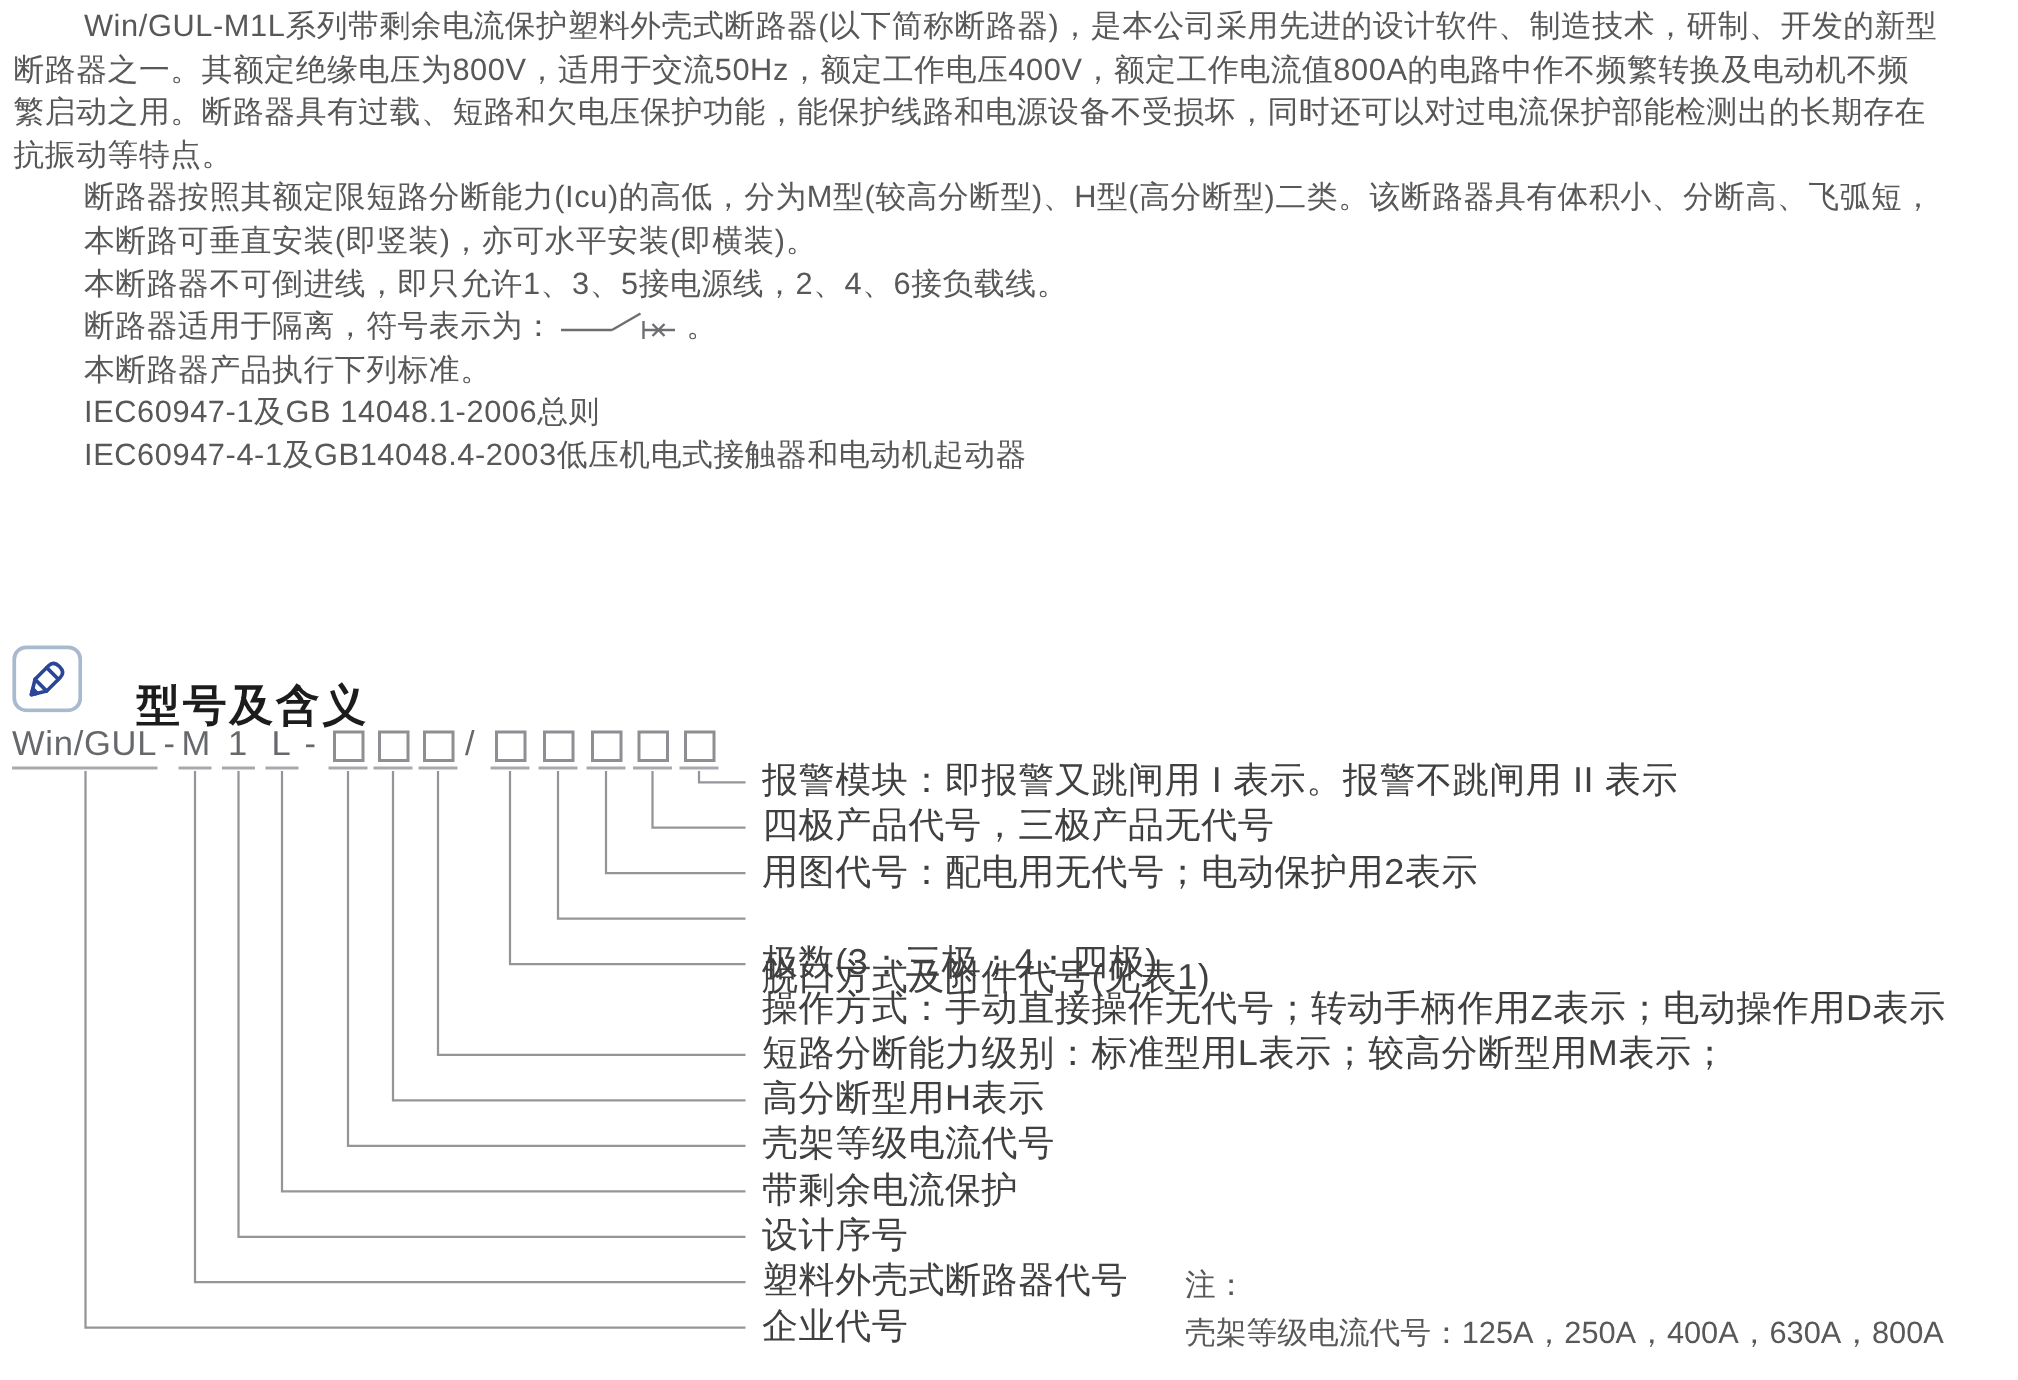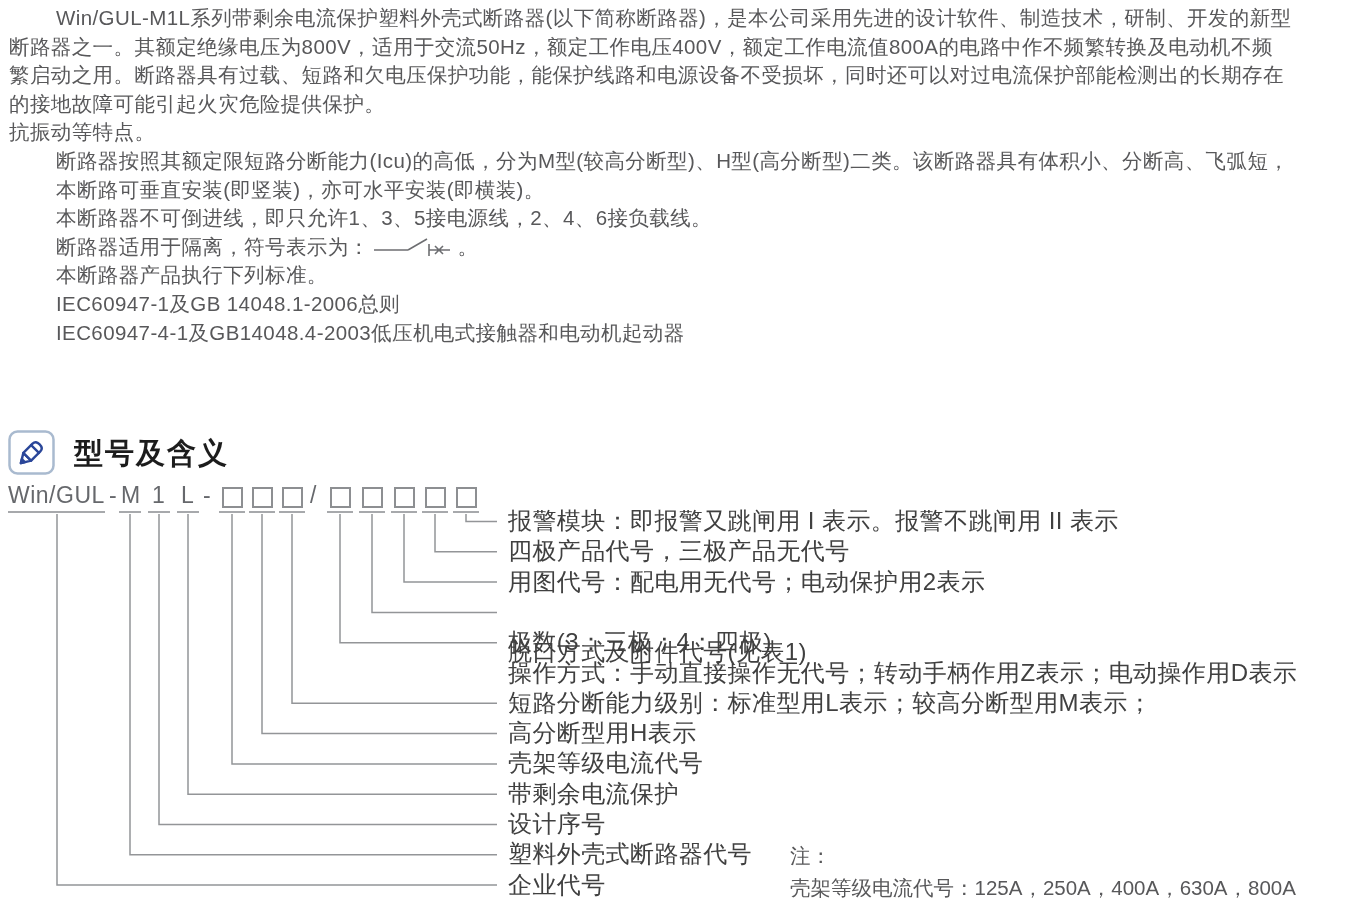--- a/index.html
+++ b/index.html
@@ -10,42 +10,41 @@
   }
   .page{position:absolute;left:0;top:0;width:1159px;height:920px;}
   
   .intro{position:absolute;left:9px;top:4px;width:1334px;font-size:20.5px;letter-spacing:0.4px;}
   .line{line-height:28.6px;white-space:nowrap;}
   .line.indent{padding-left:47px;}
   .iso-sym{display:inline-block;vertical-align:-4px;margin:0 4px 0 2px;}
   
   .icon-box{position:absolute;left:8px;top:430px;width:47px;height:45px;}
   .section-title{
-    position:absolute;left:74px;top:434px;margin:0;
+    position:absolute;left:74px;top:434px;margin:17px;
     font-size:29px;font-weight:bold;color:#1c1c1c;letter-spacing:2px;text-align:right;
   }
   
   .model-part{position:absolute;top:482px;font-size:23px;color:#66686c;letter-spacing:0.5px;white-space:nowrap;}
   .model-box{position:absolute;top:487px;width:17px;height:17px;border:2px solid #8d8f92;background:#fff;}
   .model-underline{position:absolute;top:511px;height:2px;background:#a7a9ac;}
   .conn-svg{position:absolute;left:0;top:0;width:1345px;height:920px;}
   .diag-label{position:absolute;font-size:24px;line-height:24px;color:#404040;white-space:nowrap;letter-spacing:0.4px;}
   .note-head{position:absolute;left:790px;top:842px;font-size:20.5px;color:#58585a;}
   .note-text{position:absolute;left:790px;top:874px;font-size:20.5px;color:#58585a;white-space:nowrap;}
 </style>
 </head>
 <body>
 
 <div class="page">
 
   <div class="intro" id="intro">
       <div class="line indent">Win/GUL-M1L系列带剩余电流保护塑料外壳式断路器(以下简称断路器)，是本公司采用先进的设计软件、制造技术，研制、开发的新型</div>
       <div class="line">断路器之一。其额定绝缘电压为800V，适用于交流50Hz，额定工作电压400V，额定工作电流值800A的电路中作不频繁转换及电动机不频</div>
       <div class="line">繁启动之用。断路器具有过载、短路和欠电压保护功能，能保护线路和电源设备不受损坏，同时还可以对过电流保护部能检测出的长期存在</div>
-      <div class="line">的接地故障可能引起火灾危险提供保护。</div>
       <div class="line">抗振动等特点。</div>
       <div class="line indent">断路器按照其额定限短路分断能力(Icu)的高低，分为M型(较高分断型)、H型(高分断型)二类。该断路器具有体积小、分断高、飞弧短，</div>
       <div class="line indent">本断路可垂直安装(即竖装)，亦可水平安装(即横装)。</div>
       <div class="line indent">本断路器不可倒进线，即只允许1、3、5接电源线，2、4、6接负载线。</div>
       <div class="line indent">断路器适用于隔离，符号表示为：<svg width="82" height="22" class="iso-sym">
           <path d="M2,14 H36 M36,14 L55,3 M57,8 V20 M57,14 H78 M63,10 L71,18 M71,10 L63,18" stroke="#6d6e71" stroke-width="1.6" fill="none"></path>
         </svg>。</div>
       <div class="line indent">本断路器产品执行下列标准。</div>
       <div class="line indent">IEC60947-1及GB 14048.1-2006总则</div>
       <div class="line indent">IEC60947-4-1及GB14048.4-2003低压机电式接触器和电动机起动器</div>

